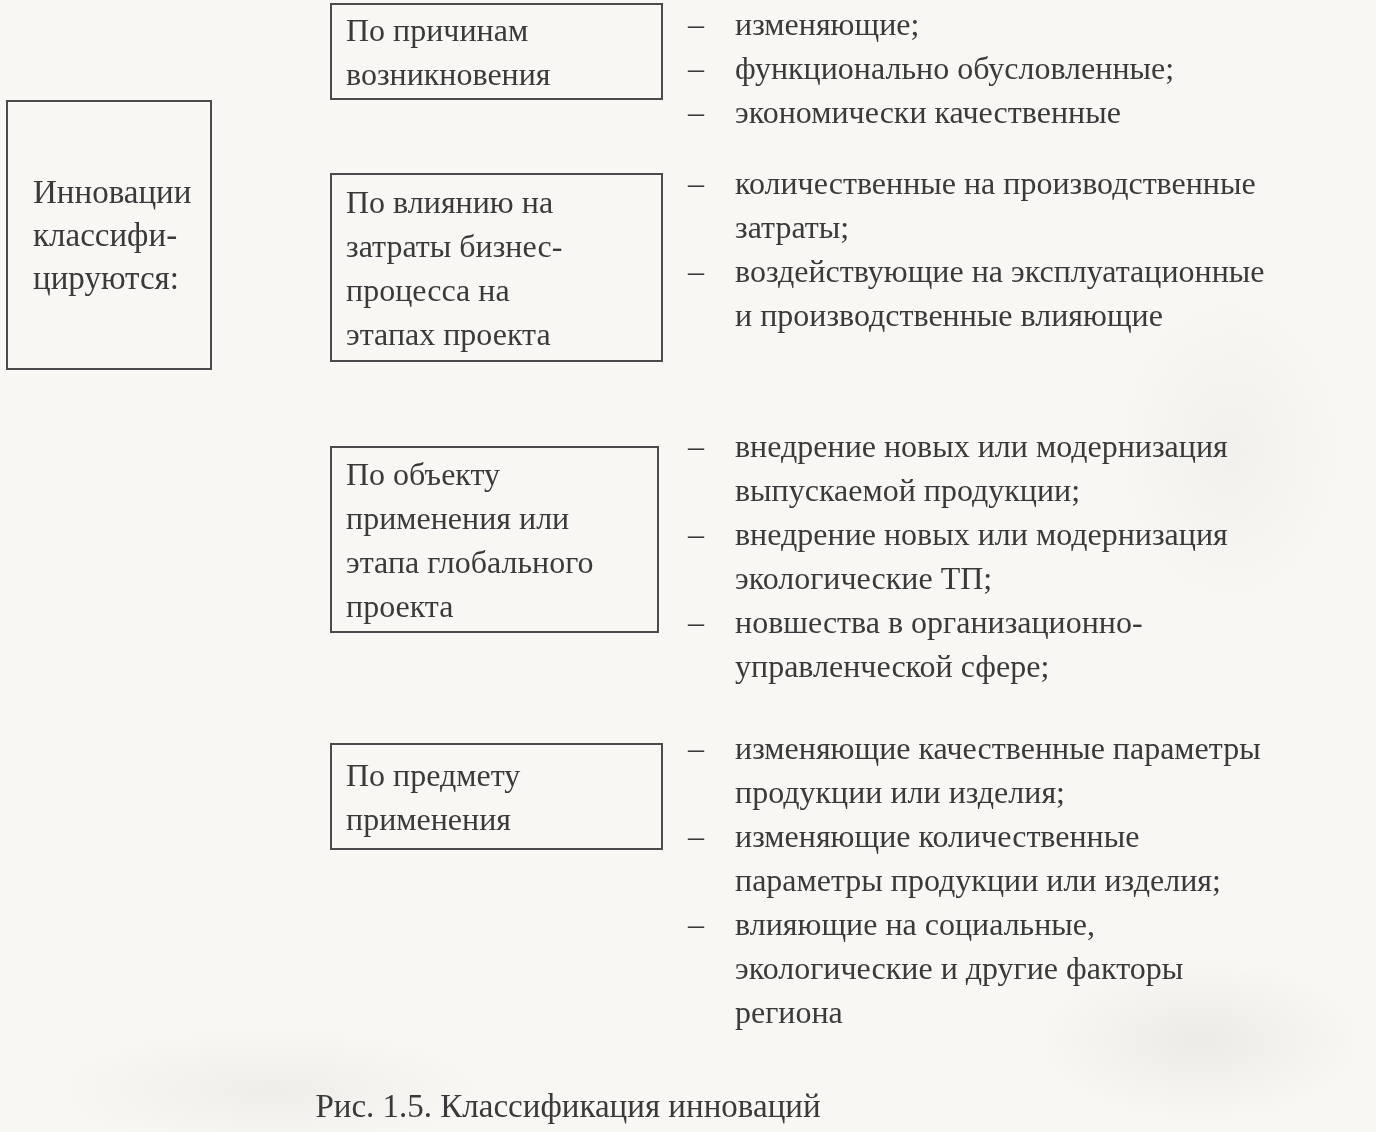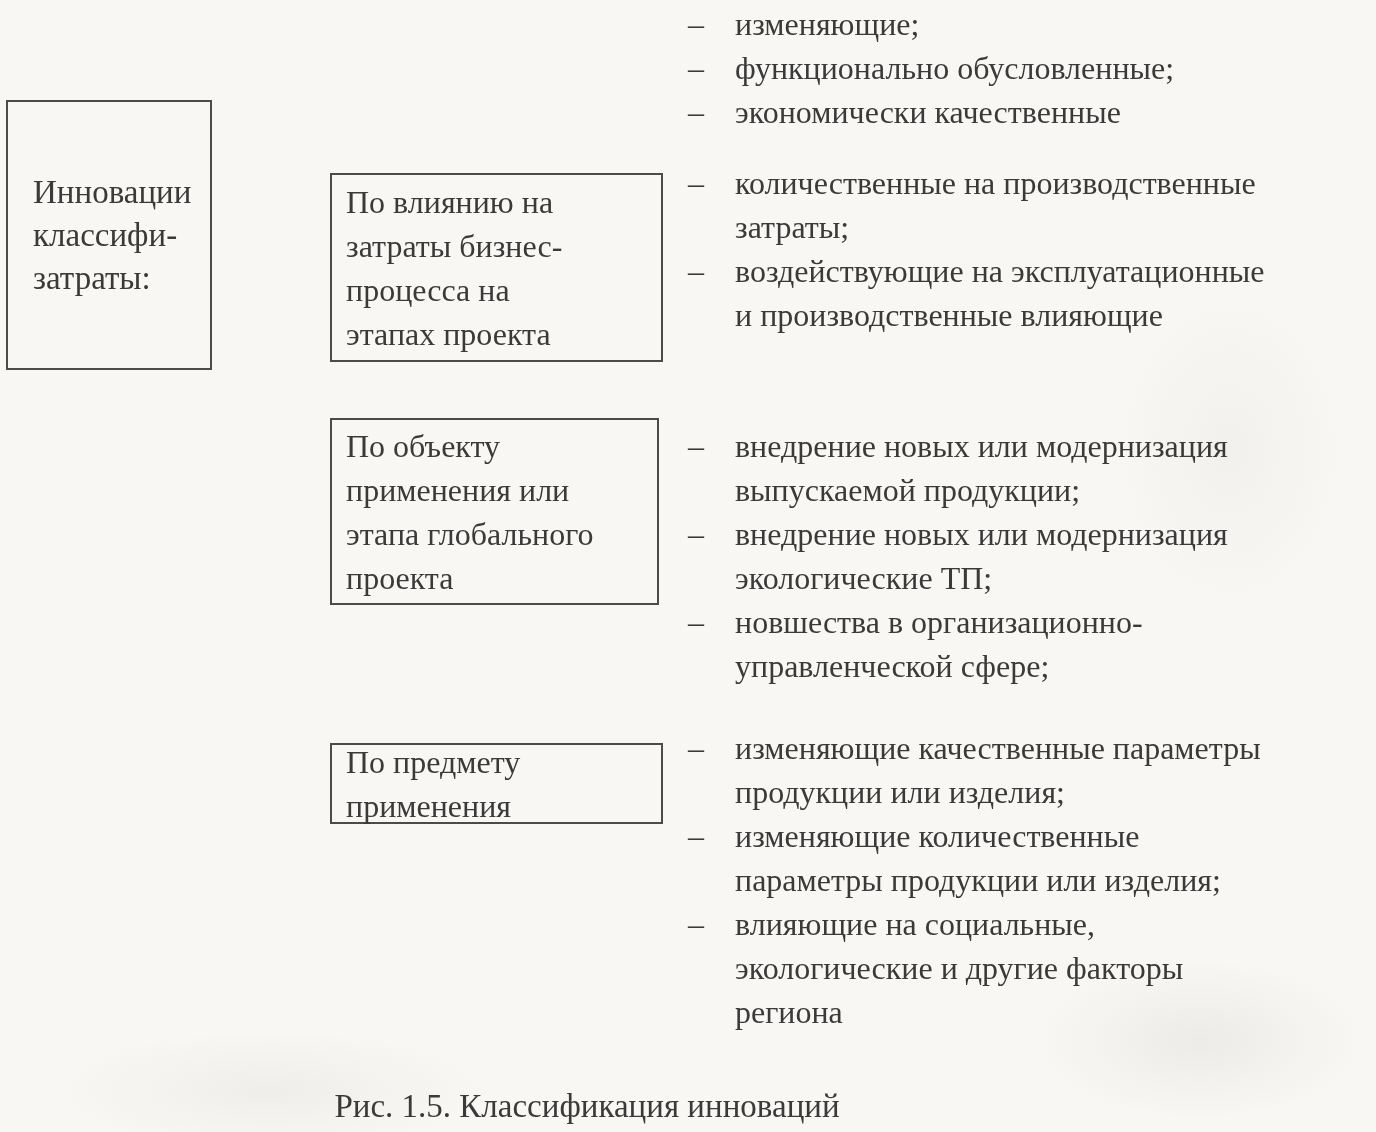--- a/index.html
+++ b/index.html
@@ -42,22 +42,22 @@
   .root-box {
     left: 6px; top: 100px;
     width: 206px; height: 270px;
     padding-left: 25px;
     line-height: 43px;
     font-size: 33px;
   }
   .cat-box { left: 330px; width: 333px; padding-left: 14px; }
   .cat-box.b1 { top: 3px;   height: 97px;  }
   .cat-box.b2 { top: 173px; height: 189px; }
-  .cat-box.b3 { top: 418px; height: 187px; width: 329px; }
-  .cat-box.b4 { top: 743px; height: 81px;  }
+  .cat-box.b3 { top: 446px; height: 187px; width: 329px; }
+  .cat-box.b4 { top: 743px; height: 107px;  }
 
   .item-list {
     position: absolute;
     left: 688px;
     width: 676px;
     font-size: 32px;
     line-height: 44px;
   }
   .item-list.l1 { top: 2px;   }
   .item-list.l2 { top: 161px; }
@@ -78,38 +78,41 @@
   }
 
   .caption {
     position: absolute;
     left: 0;
     top: 1086px;
     width: 1136px;
     text-align: center;
     font-size: 33px;
     line-height: 40px;
-    padding-left: 19px;
   }
 </style>
 </head>
 <body>
 
 <div class="page">
 
   <div class="smudge s1"></div>
   <div class="smudge s2"></div>
   <div class="smudge s3"></div>
 
   <div class="box root-box">
     <span>Инновации
 классифи-
-затраты:</span>
+цируются:</span>
   </div>
 
+  <div class="box cat-box b1">
+    <span>По причинам
+возникновения</span>
+  </div>
 
   <div class="box cat-box b2">
     <span>По влиянию на
 затраты бизнес-
 процесса на
 этапах проекта</span>
   </div>
 
   <div class="box cat-box b3">
     <span>По объекту

